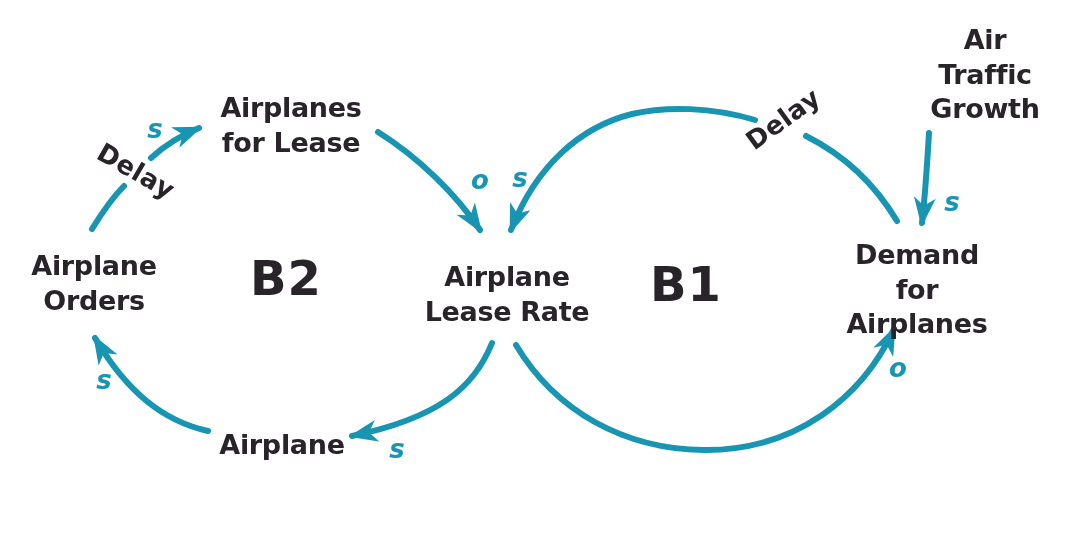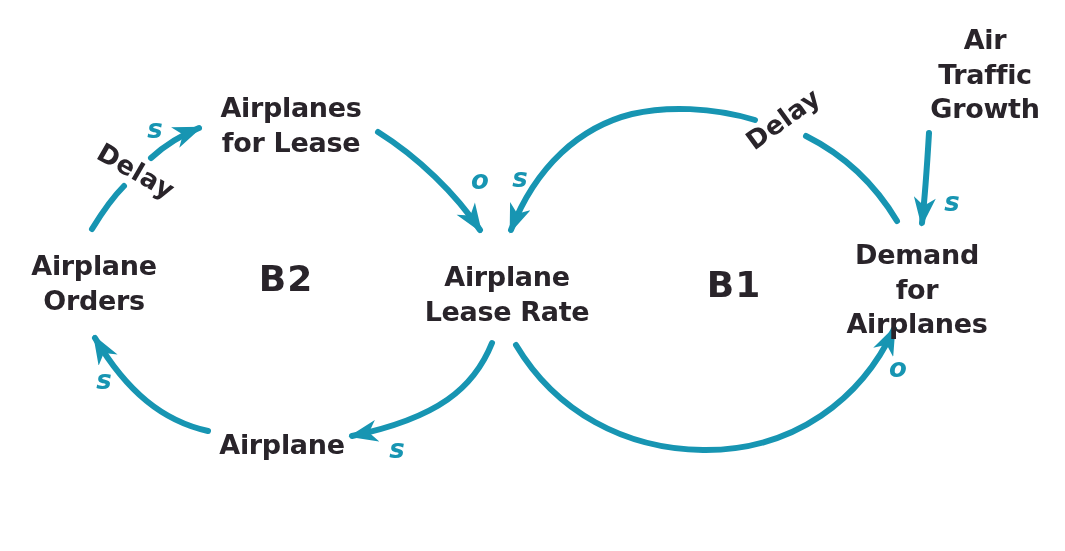--- a/index.html
+++ b/index.html
@@ -41,26 +41,26 @@
   .node-airplanes-for-lease { left: 291px; top: 126px; }
   .node-airplane-orders     { left: 94px;  top: 284px; }
   .node-airplane-lease-rate { left: 507px; top: 295px; }
   .node-demand-for-airplanes{ left: 917px; top: 290px; }
   .node-air-traffic-growth  { left: 941px; top: 75px; margin-left: 44px;  }
   .node-profits             { left: 282px; top: 445px; }
   .loop-label {
     position: absolute;
     transform: translate(-50%, -50%);
     color: var(--ink);
-    font-size: 36px;
+    font-size: 48px;
     font-weight: 600;
     letter-spacing: 1px;
   }
   .loop-b2 { left: 286px; top: 278px; }
-  .loop-b1 { left: 734px; top: 284px; }
+  .loop-b1 { left: 686px; top: 284px; }
   .pol {
     position: absolute;
     transform: translate(-50%, -50%);
     color: var(--accent);
     font-size: 26px;
     font-weight: 700;
     font-style: italic;
   }
   .pol-s-orders-lease { left: 155px; top: 129px; }
   .pol-o-lease-rate   { left: 480px; top: 180px; }

